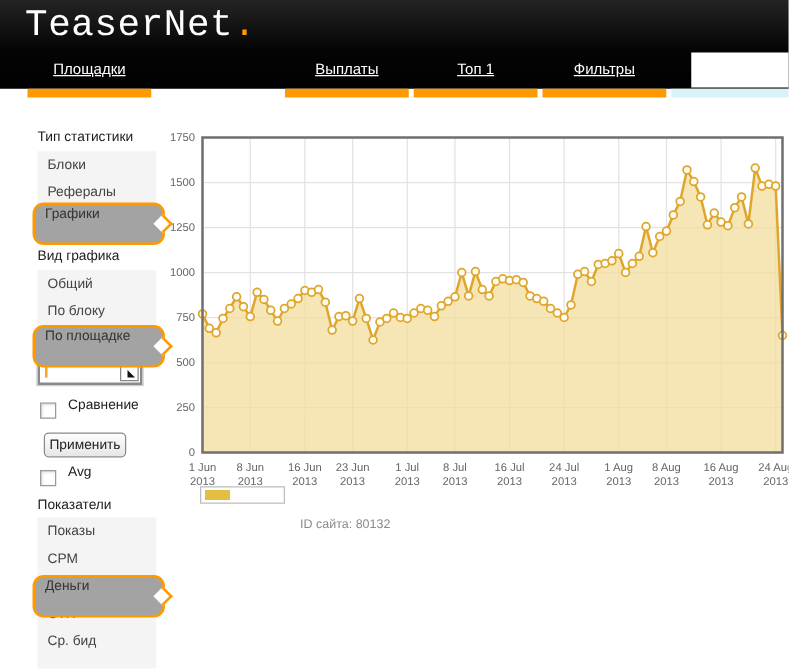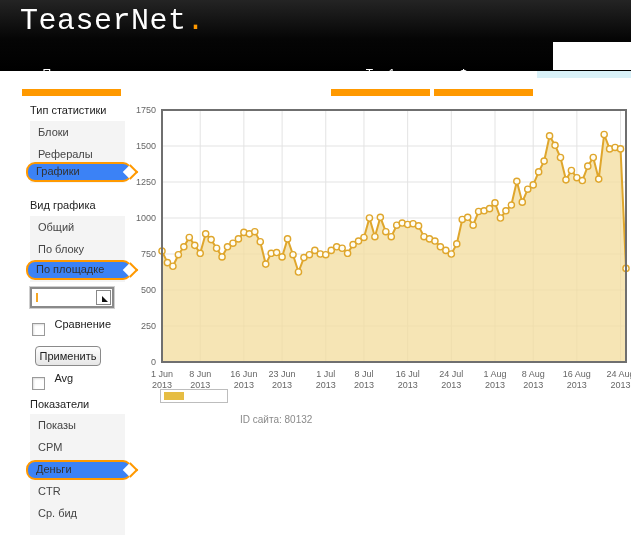--- a/index.html
+++ b/index.html
@@ -6,36 +6,36 @@
   html,body { width:631px; height:535px; overflow:hidden; background:#fff;
               font-family:"Liberation Sans", sans-serif; }
   #app { position:relative; width:631px; height:535px; background:#fff; }
 
   
   .header { position:absolute; left:0; top:0; width:631px; height:71px;
             background:linear-gradient(#242424, #050505 55%, #000); }
   .logo { position:absolute; left:20px; top:4px; font-family:Liberation Mono, monospace;
           font-size:30px; color:#fff; letter-spacing:0.5px; }
   .logo .dot { color:#ff9900; }
-  .tab { position:absolute; top:46px; width:103px; height:16px; text-align:center;margin-top:18px; }
+  .tab { position:absolute; top:46px; width:103px; height:16px; text-align:center; }
   .tab a { color:#fff; font-size:12px; text-decoration:underline; cursor:pointer; }
   .tab::after { content:''; position:absolute; left:2px; right:2px; top:25px; height:7px;
                 background:#ff9900; }
   .header-white-box { position:absolute; left:553px; top:42px; width:78px; height:28px;
                       background:#fff; }
   .blue-strip { position:absolute; left:537px; top:71px; width:94px; height:7px;
                 background:#d9f1f8; }
 
   
   .side-heading { position:absolute; left:30px; font-size:11px; font-weight:normal; color:#1d1d1d; }
   .side-panel { position:absolute; left:30px; width:95px; background:#f4f4f4; }
   .side-item { position:relative; height:22px; line-height:22px; padding-left:8px;
                font-size:11px; color:#444; cursor:pointer; white-space:nowrap; }
-  .side-item.selected { position:absolute; left:-4px; width:106px; height:20px; line-height:15px;
-               background:#3b82f6; border:2px solid #ff9900; border-radius:9px; color:#333; z-index:3; }
+  .side-item.selected { position:absolute; left:-4px; width:106px; height:34px; line-height:15px;
+               background:#a3a3a3; border:2px solid #ff9900; border-radius:9px; color:#333; z-index:3; }
   .side-item.selected::after { content:''; position:absolute; right:-6px; top:50%; width:9px; height:9px;
                background:#fff; border-top:2px solid #ff9900; border-right:2px solid #ff9900;
                transform:translateY(-50%) rotate(45deg); }
 
   .site-select { position:absolute; left:30px; top:287px; width:84px; height:21px;
                  background:#fff; border:2px solid #8a8a8a; outline:1px solid #cfcfcf; cursor:pointer; }
   .select-cursor { position:absolute; left:4px; top:4px; width:2px; height:9px; background:#f5a623; }
   .select-arrow-btn { position:absolute; right:1px; top:1px; width:15px; height:15px;
                  background:#fff; border:1px solid #888; }
   .select-arrow-btn .tri { position:absolute; right:2px; bottom:2px; width:0; height:0;
@@ -60,20 +60,21 @@
 </style>
 </head>
 <body>
 
 <div id="app">
 
   <div class="header">
     <div class="logo"><span>TeaserNet</span><span class="dot">.</span></div>
 
     <div class="tab" style="left:20px"><a>Площадки</a></div>
+    <div class="tab" style="left:226px"><a>Выплаты</a></div>
     <div class="tab" style="left:329px"><a>Топ 1</a></div>
     <div class="tab" style="left:432px"><a>Фильтры</a></div>
 
     <div class="header-white-box"></div>
   </div>
   <div class="blue-strip"></div>
 
   <div class="side-heading" style="top:104px">Тип статистики</div>
   <div class="side-panel" style="top:121px; height:62px">
     <div class="side-item">Блоки</div>

